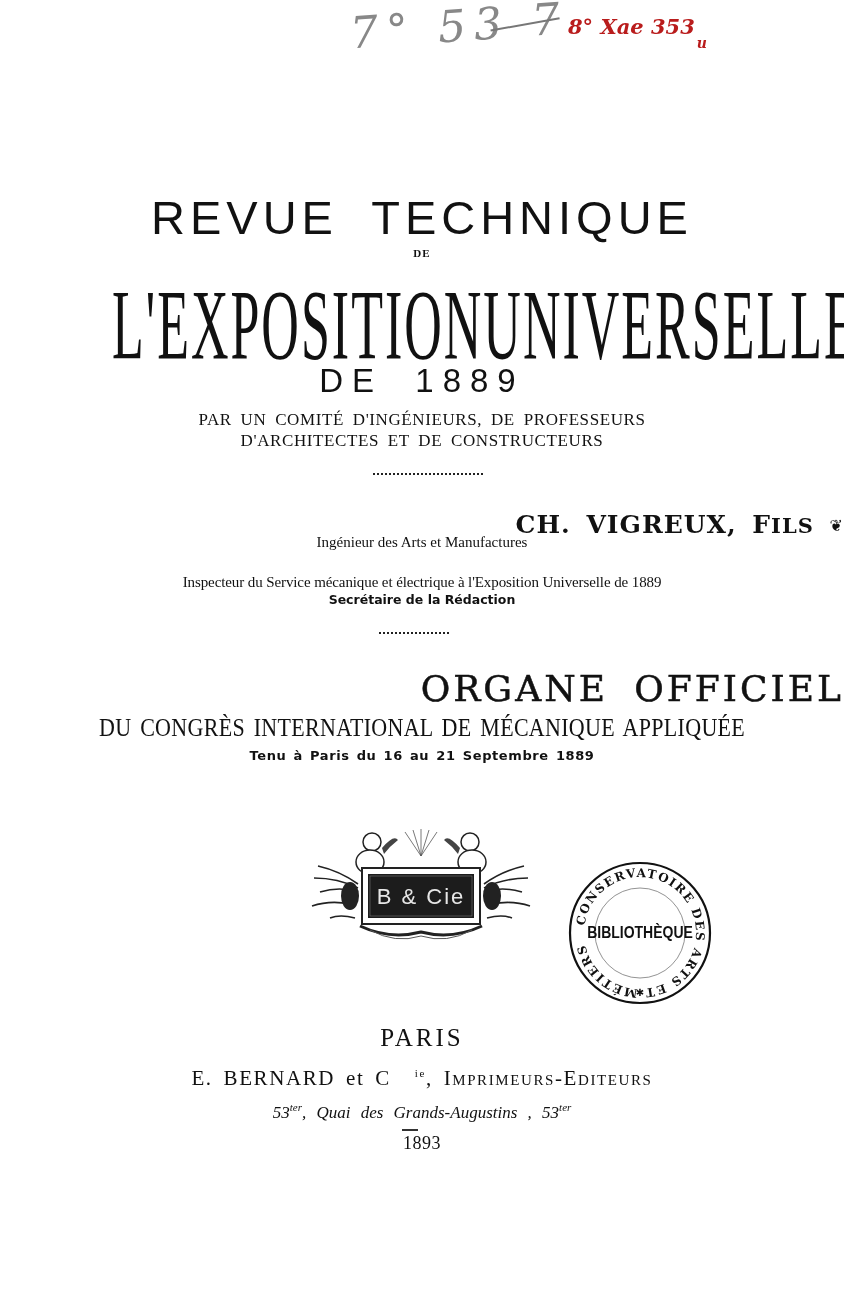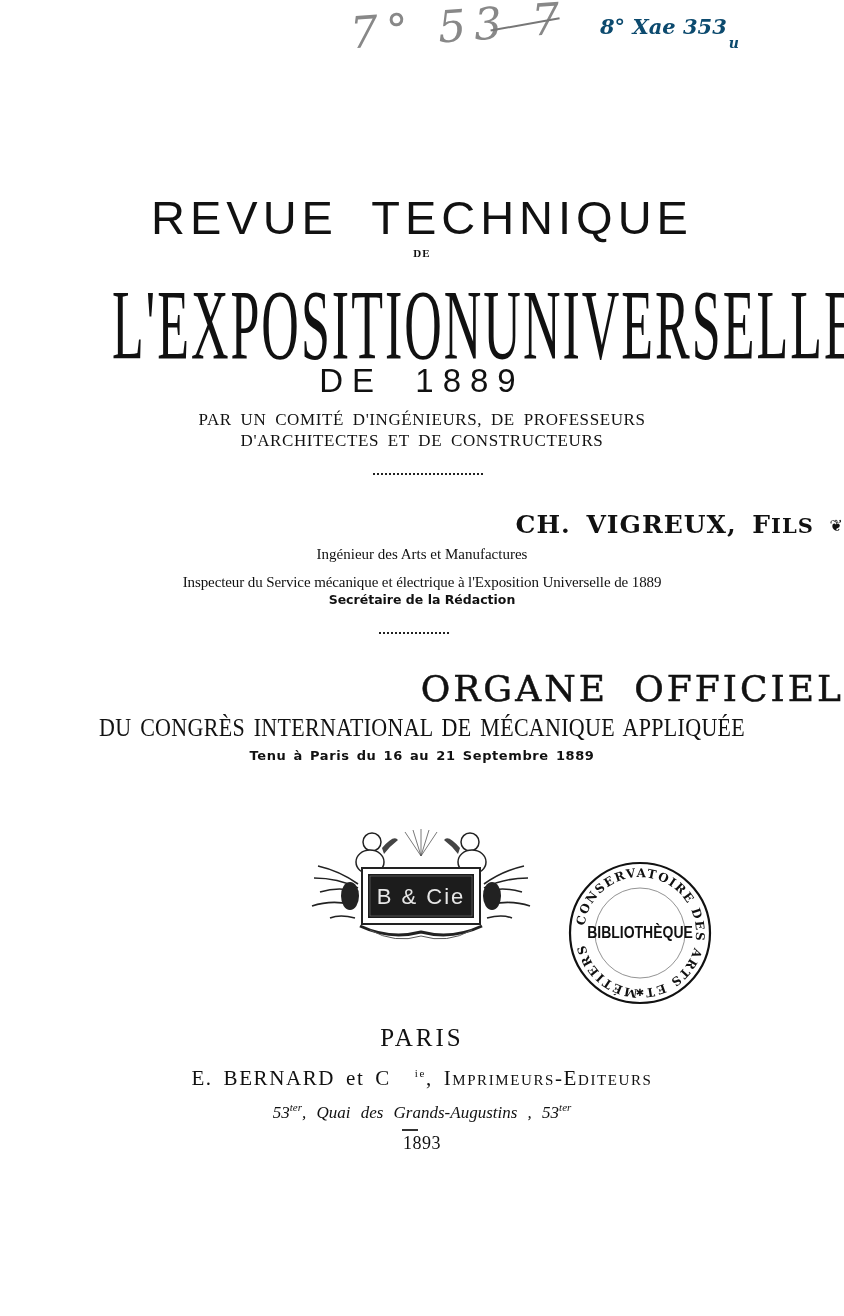--- a/index.html
+++ b/index.html
@@ -27,26 +27,26 @@
       color: #888;
       letter-spacing: 8px;
       transform: rotate(-4deg);
     }
     .hand-faint .strike {
       position: absolute; left: 140px; top: 28px;
       width: 70px; height: 2px; background: #777;
       transform: rotate(-6deg);
     }
     .hand-dark {
-      top: 14px; left: 600px;
+      top: 14px; left: 568px;
       font-family: "DejaVu Serif", serif;
       font-style: italic;
       font-weight: bold;
       font-size: 21px;
-      color: #0c4a6e;
+      color: #b91c1c;
       white-space: nowrap;
     }
     .hand-dark .sub {
       font-size: 14px; position: relative; top: 14px; left: 2px;
     }
 
     .revue {
       top: 190px;
       font-family: "Liberation Sans", sans-serif;
       font-size: 47px;
@@ -108,21 +108,21 @@
       font-size: 25px;
       letter-spacing: 1px;
       word-spacing: 6px;
       text-align: right;
     }
     .vigreux .fils { font-size: 21px; }
     .vigreux .fils-big { font-size: 25px; }
     .vigreux .laurel { font-size: 16px; font-weight: normal; vertical-align: 2px; }
 
     .ing {
-      top: 546px;
+      top: 534px;
       font-size: 15px;
     }
     .insp {
       top: 566px;
       font-size: 15px;
       letter-spacing: -0.1px;
       margin-top: 8px;
     }
     .secr {
       top: 592px;

